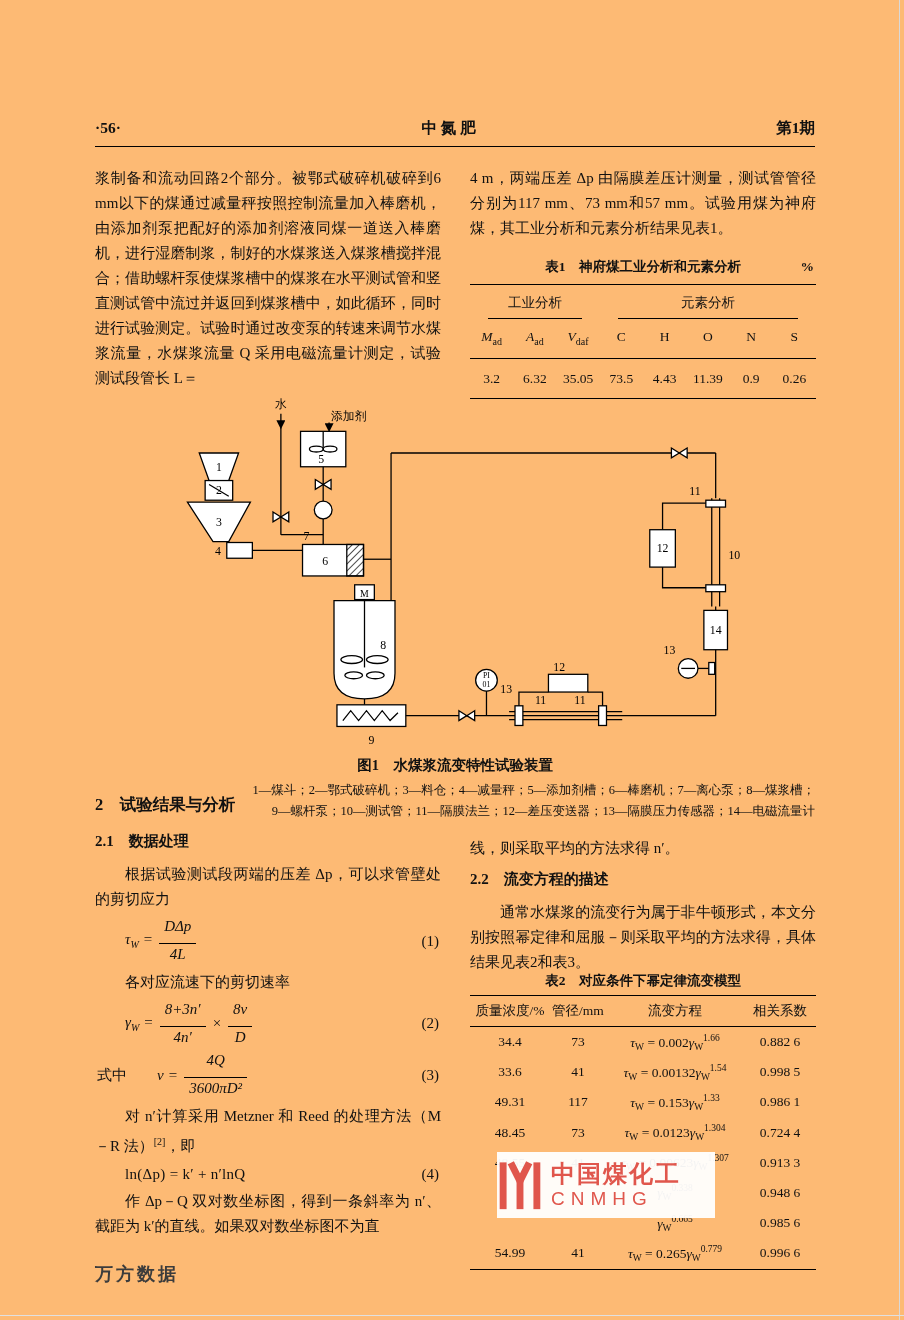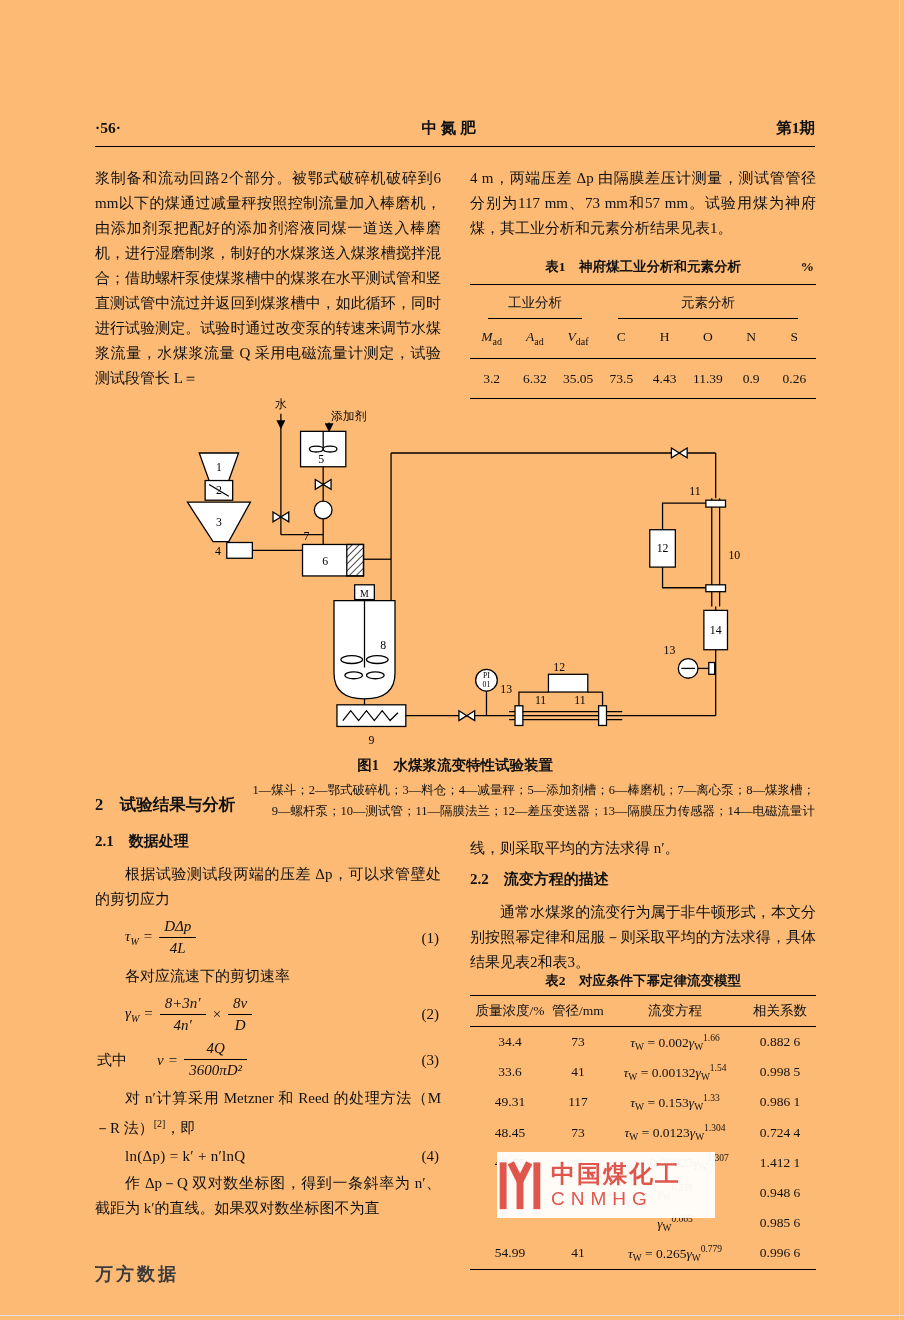--- a/index.html
+++ b/index.html
@@ -44,21 +44,21 @@
                font-weight:bold;font-size:14.5px;}
   .fig-legend{position:absolute;left:95px;top:780px;width:720px;text-align:right;
               font-size:12.5px;line-height:21px;}
 
   
   .eqrow{display:flex;align-items:center;margin:6px 2px 6px 30px;font-size:15px;line-height:1.2;}
   .eqrow .eqno{margin-left:auto;font-style:normal;}
   .eqlhs{font-style:italic;margin-right:7px;white-space:nowrap;}
   .eqlhs .rel{font-style:normal;margin-left:5px;}
   .frac{display:inline-block;text-align:center;font-style:italic;line-height:1.15;vertical-align:middle;}
-  .frac .fnum{display:block;border-bottom:1.2px solid #000;padding:0 5px 2px;}
+  .frac .fnum{display:block;border-bottom:1.2px solid #000;padding:0 5px 8px;}
   .frac .fden{display:block;padding:2px 5px 0;}
   .times{margin:0 7px;font-style:normal;}
   .eq3row{margin-left:2px;}
   .eq3row .intro{font-style:normal;margin-right:24px;}
   .eq3row .eqlhs{margin-left:6px;}
   .eq4body{font-style:normal;letter-spacing:0.3px;}
 
   
   .t2block{position:absolute;left:470px;top:972px;width:346px;}
   .t2-title{text-align:center;font-size:13.5px;font-weight:bold;margin-bottom:5px;}
@@ -354,21 +354,21 @@
       <div class="t2row t2data">
         <div class="t2c">48.45</div>
         <div class="t2c">73</div>
         <div class="t2c t2eq"><i>τ</i><sub>W</sub><span> = 0.0123</span><i>γ</i><sub>W</sub><sup>1.304</sup></div>
         <div class="t2c">0.724 4</div>
       </div>
       <div class="t2row t2data">
         <div class="t2c">48.55</div>
         <div class="t2c">41</div>
         <div class="t2c t2eq"><i>τ</i><sub>W</sub><span> = 0.00623</span><i>γ</i><sub>W</sub><sup>1.307</sup></div>
-        <div class="t2c">1.412 1</div>
+        <div class="t2c">0.913 3</div>
       </div>
       <div class="t2row t2data">
         <div class="t2c"></div>
         <div class="t2c"></div>
         <div class="t2c t2eq"><i></i><sub></sub><span></span><i>γ</i><sub>W</sub><sup>0.338</sup></div>
         <div class="t2c">0.948 6</div>
       </div>
       <div class="t2row t2data">
         <div class="t2c"></div>
         <div class="t2c"></div>

